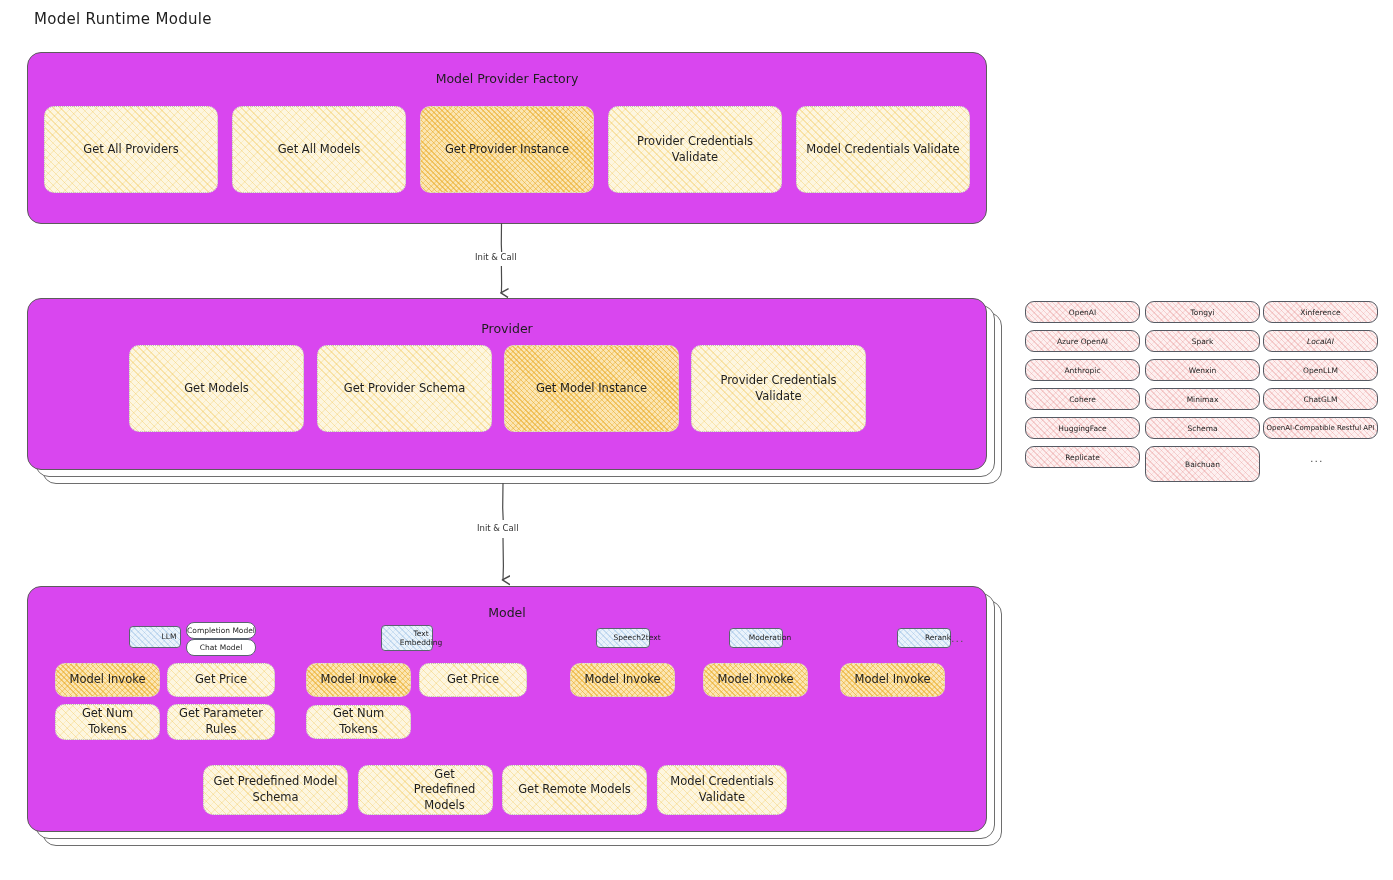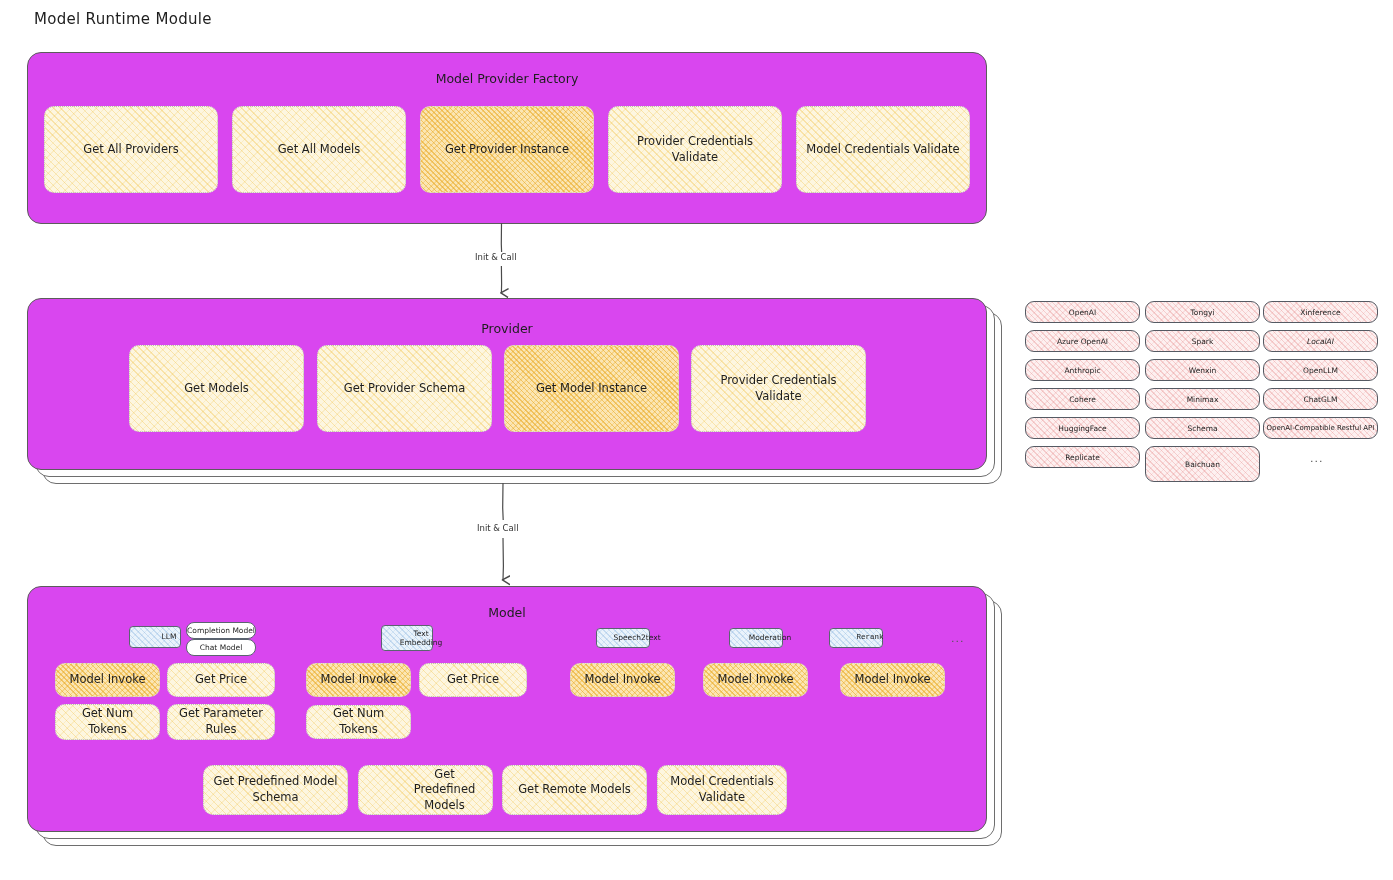--- a/index.html
+++ b/index.html
@@ -187,21 +187,21 @@
   <div class="fbox hi" style="left:306px;top:663px;width:105px;height:34px;z-index:2;">Model Invoke</div>
   <div class="fbox" style="left:419px;top:663px;width:108px;height:34px;z-index:2;">Get Price</div>
   <div class="fbox" style="left:306px;top:705px;width:105px;height:34px;z-index:2;">Get Num Tokens</div>
 
   <div class="bbox" style="left:596px;top:628px;width:54px;height:20px;z-index:2;">Speech2text</div>
   <div class="fbox hi" style="left:570px;top:663px;width:105px;height:34px;z-index:2;">Model Invoke</div>
 
   <div class="bbox" style="left:729px;top:628px;width:54px;height:20px;z-index:2;">Moderation</div>
   <div class="fbox hi" style="left:703px;top:663px;width:105px;height:34px;z-index:2;">Model Invoke</div>
 
-  <div class="bbox" style="left:829px;top:628px;width:54px;height:20px;z-index:2;font-family:Liberation Mono, monospace;">Rerank</div>
+  <div class="bbox" style="left:897px;top:628px;width:54px;height:20px;z-index:2;">Rerank</div>
   <div class="fbox hi" style="left:840px;top:663px;width:105px;height:34px;z-index:2;">Model Invoke</div>
 
   <div class="ellipsis" style="left:951px;top:632px;z-index:2;">...</div>
 
   <div class="fbox" style="left:203px;top:765px;width:145px;height:50px;z-index:2;">Get Predefined Model Schema</div>
   <div class="fbox" style="left:358px;top:765px;width:135px;height:50px;z-index:2;padding-left:44px;">Get Predefined Models</div>
   <div class="fbox" style="left:502px;top:765px;width:145px;height:50px;z-index:2;">Get Remote Models</div>
   <div class="fbox" style="left:657px;top:765px;width:130px;height:50px;z-index:2;">Model Credentials Validate</div>
 
   <svg class="arrows" viewBox="0 0 1393 880">

